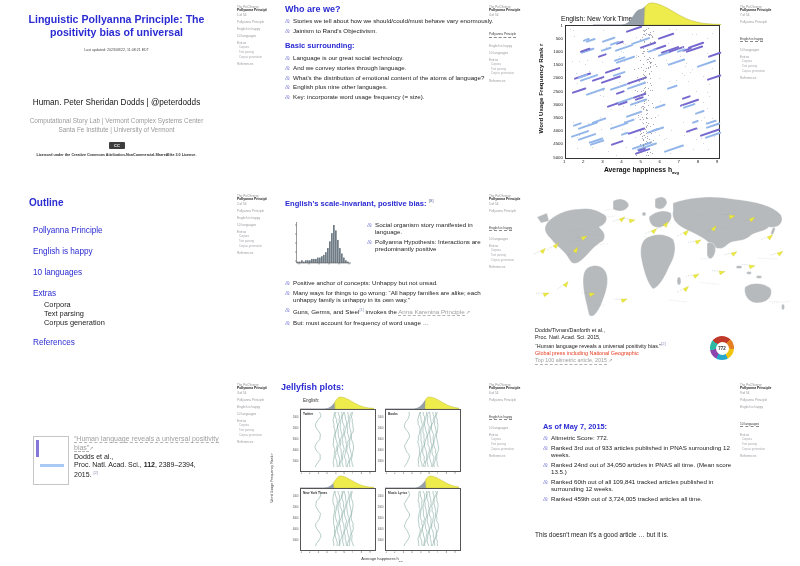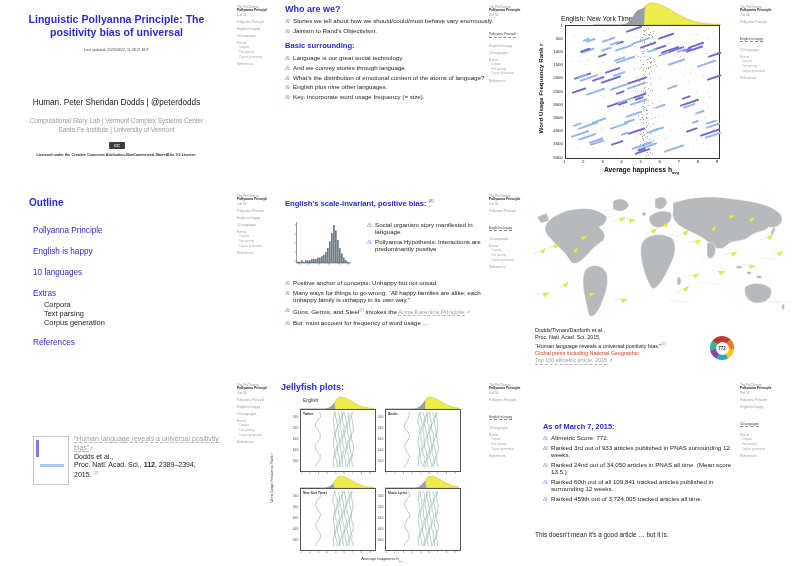--- a/index.html
+++ b/index.html
@@ -1004,21 +1004,21 @@
     <span class="press">Global press including National Geographic</span><br>
     <span class="top100">Top 100 altmetric article, 2015</span>
     <span class="seg-ext">↗</span>
   </div>
   <div class="donut">
     <span class="ctr">772</span>
   </div>
 </div>
 
 <div class="slide" id="s9" style="left:533px;top:378px;width:267px;height:188px;">
-  <div class="a-sub h-blue">As of March 7, 2015:</div>
+  <div class="a-sub h-blue">As of May 7, 2015:</div>
   <div class="a-bullets">
       <div class="b-row">
         <span class="amp">&amp;</span>
         <span class="b-text"><span class="seg-plain">Altmetric Score: 772.</span></span>
       </div>
       <div class="b-row">
         <span class="amp">&amp;</span>
         <span class="b-text"><span class="seg-plain">Ranked 3rd out of 933 articles published in PNAS surrounding 12 weeks.</span></span>
       </div>
       <div class="b-row">

